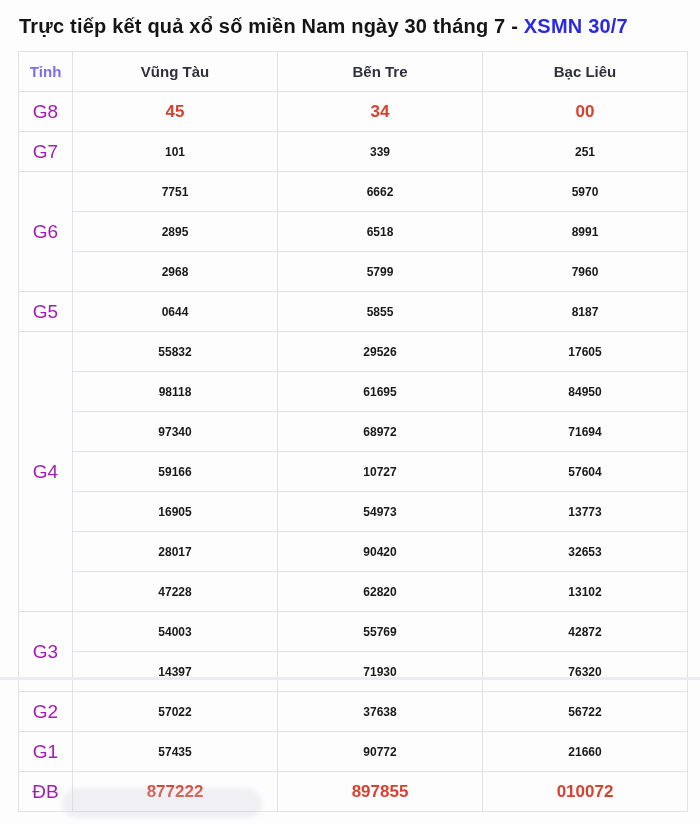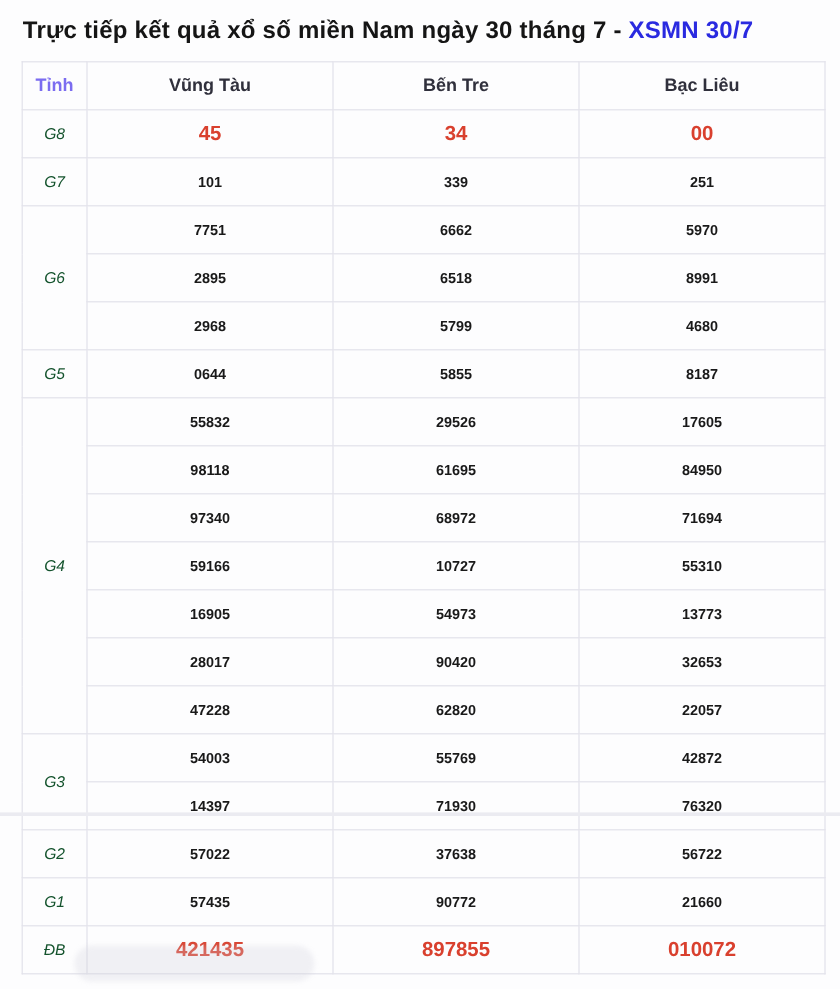--- a/index.html
+++ b/index.html
@@ -38,25 +38,24 @@
 
   thead th {
     background: #f1eef9;
     font-size: 15px;
     font-weight: 700;
     color: #30303c;
   }
   thead th.tinh { color: #7b6cf0; font-weight: 700; }
 
   td.prize {
-    font-size: 13px;
+    font-size: 19px;
     font-weight: 400;
-    color: #14532d;
+    color: #a21caf;
     background: #fdfdfe;
-    font-style: italic;
   }
   td.num {
     font-size: 12px;
     font-weight: 700;
     color: #191919;
   }
   tr.red td.num { color: #d9402e; font-size: 17px; }
 
   .watermark {
     position: absolute;
@@ -121,21 +120,21 @@
         <td class="num">5970</td>
       </tr>
       <tr>
         <td class="num">2895</td>
         <td class="num">6518</td>
         <td class="num">8991</td>
       </tr>
       <tr>
         <td class="num">2968</td>
         <td class="num">5799</td>
-        <td class="num">4680</td>
+        <td class="num">7960</td>
       </tr>
 
       <tr>
         <td class="prize">G5</td>
         <td class="num">0644</td>
         <td class="num">5855</td>
         <td class="num">8187</td>
       </tr>
 
       <tr>
@@ -150,36 +149,36 @@
         <td class="num">84950</td>
       </tr>
       <tr>
         <td class="num">97340</td>
         <td class="num">68972</td>
         <td class="num">71694</td>
       </tr>
       <tr>
         <td class="num">59166</td>
         <td class="num">10727</td>
-        <td class="num">55310</td>
+        <td class="num">57604</td>
       </tr>
       <tr>
         <td class="num">16905</td>
         <td class="num">54973</td>
         <td class="num">13773</td>
       </tr>
       <tr>
         <td class="num">28017</td>
         <td class="num">90420</td>
         <td class="num">32653</td>
       </tr>
       <tr>
         <td class="num">47228</td>
         <td class="num">62820</td>
-        <td class="num">22057</td>
+        <td class="num">13102</td>
       </tr>
 
       <tr>
         <td class="prize" rowspan="2">G3</td>
         <td class="num">54003</td>
         <td class="num">55769</td>
         <td class="num">42872</td>
       </tr>
       <tr>
         <td class="num">14397</td>
@@ -196,21 +195,21 @@
 
       <tr>
         <td class="prize">G1</td>
         <td class="num">57435</td>
         <td class="num">90772</td>
         <td class="num">21660</td>
       </tr>
 
       <tr class="red">
         <td class="prize">ĐB</td>
-        <td class="num">421435</td>
+        <td class="num">877222</td>
         <td class="num">897855</td>
         <td class="num">010072</td>
       </tr>
     </tbody>
   </table>
 
   <div class="watermark"></div>
   <div class="bottom-strip"></div>
 </div>
 

